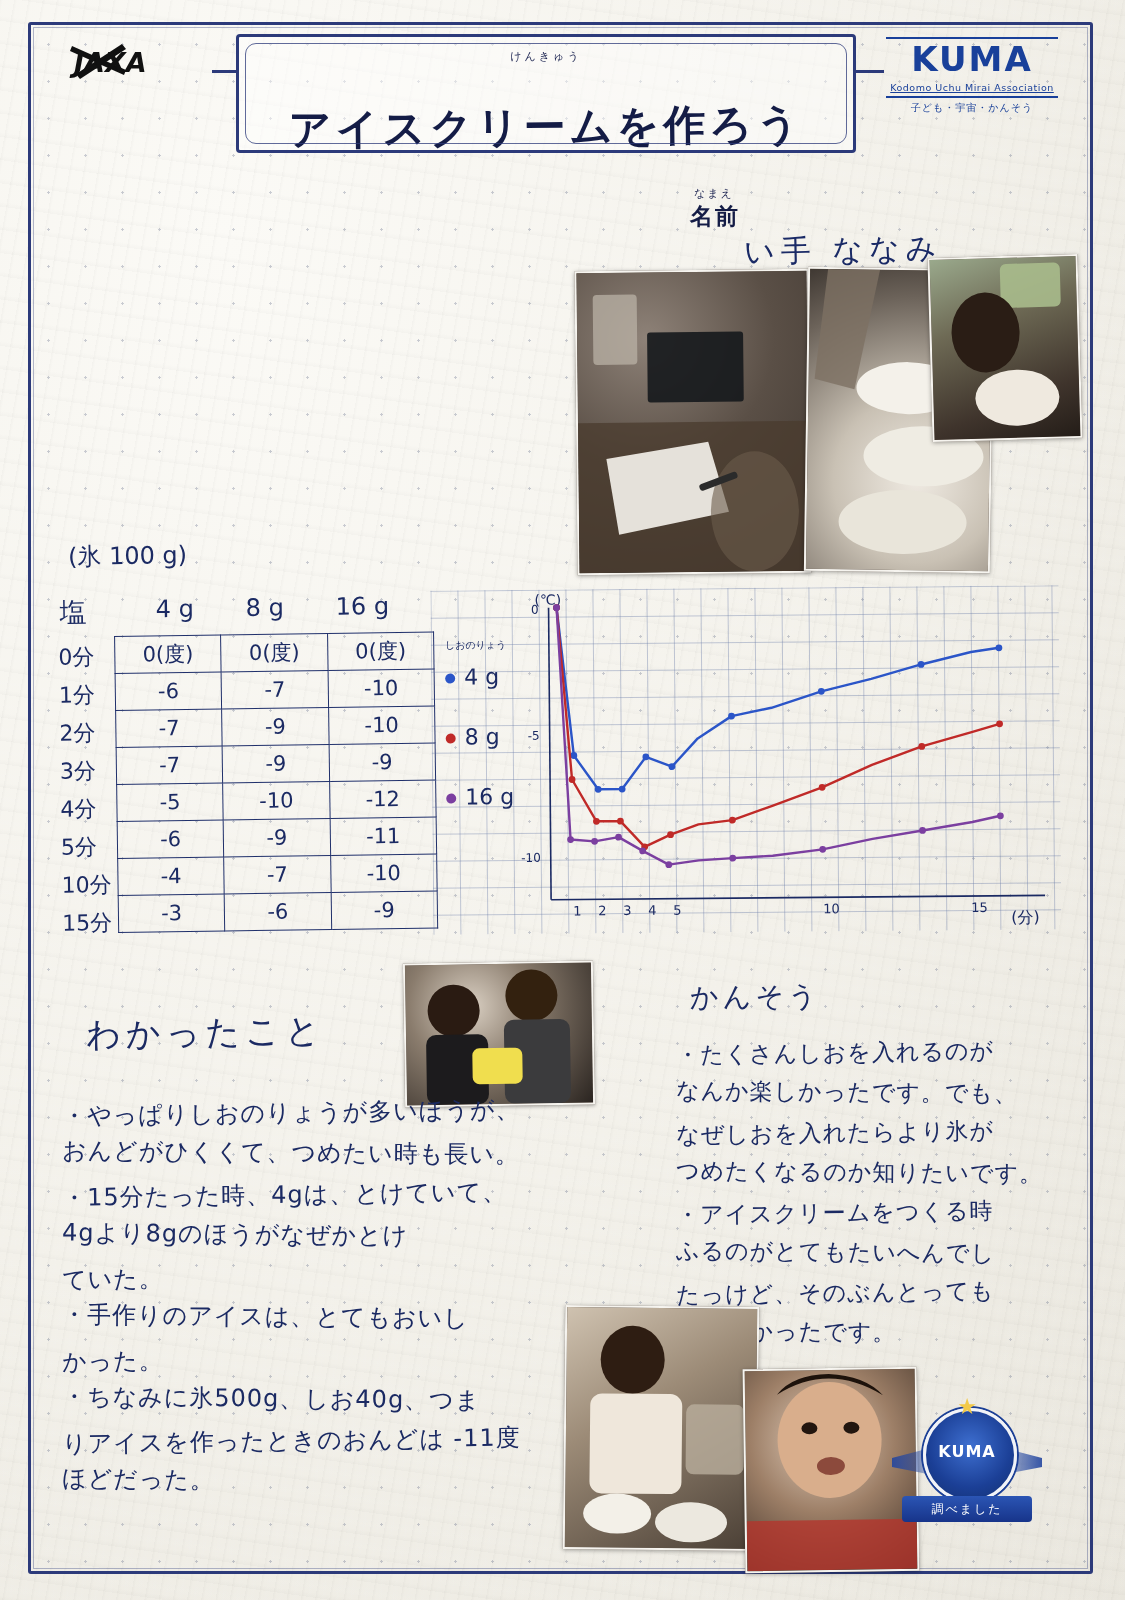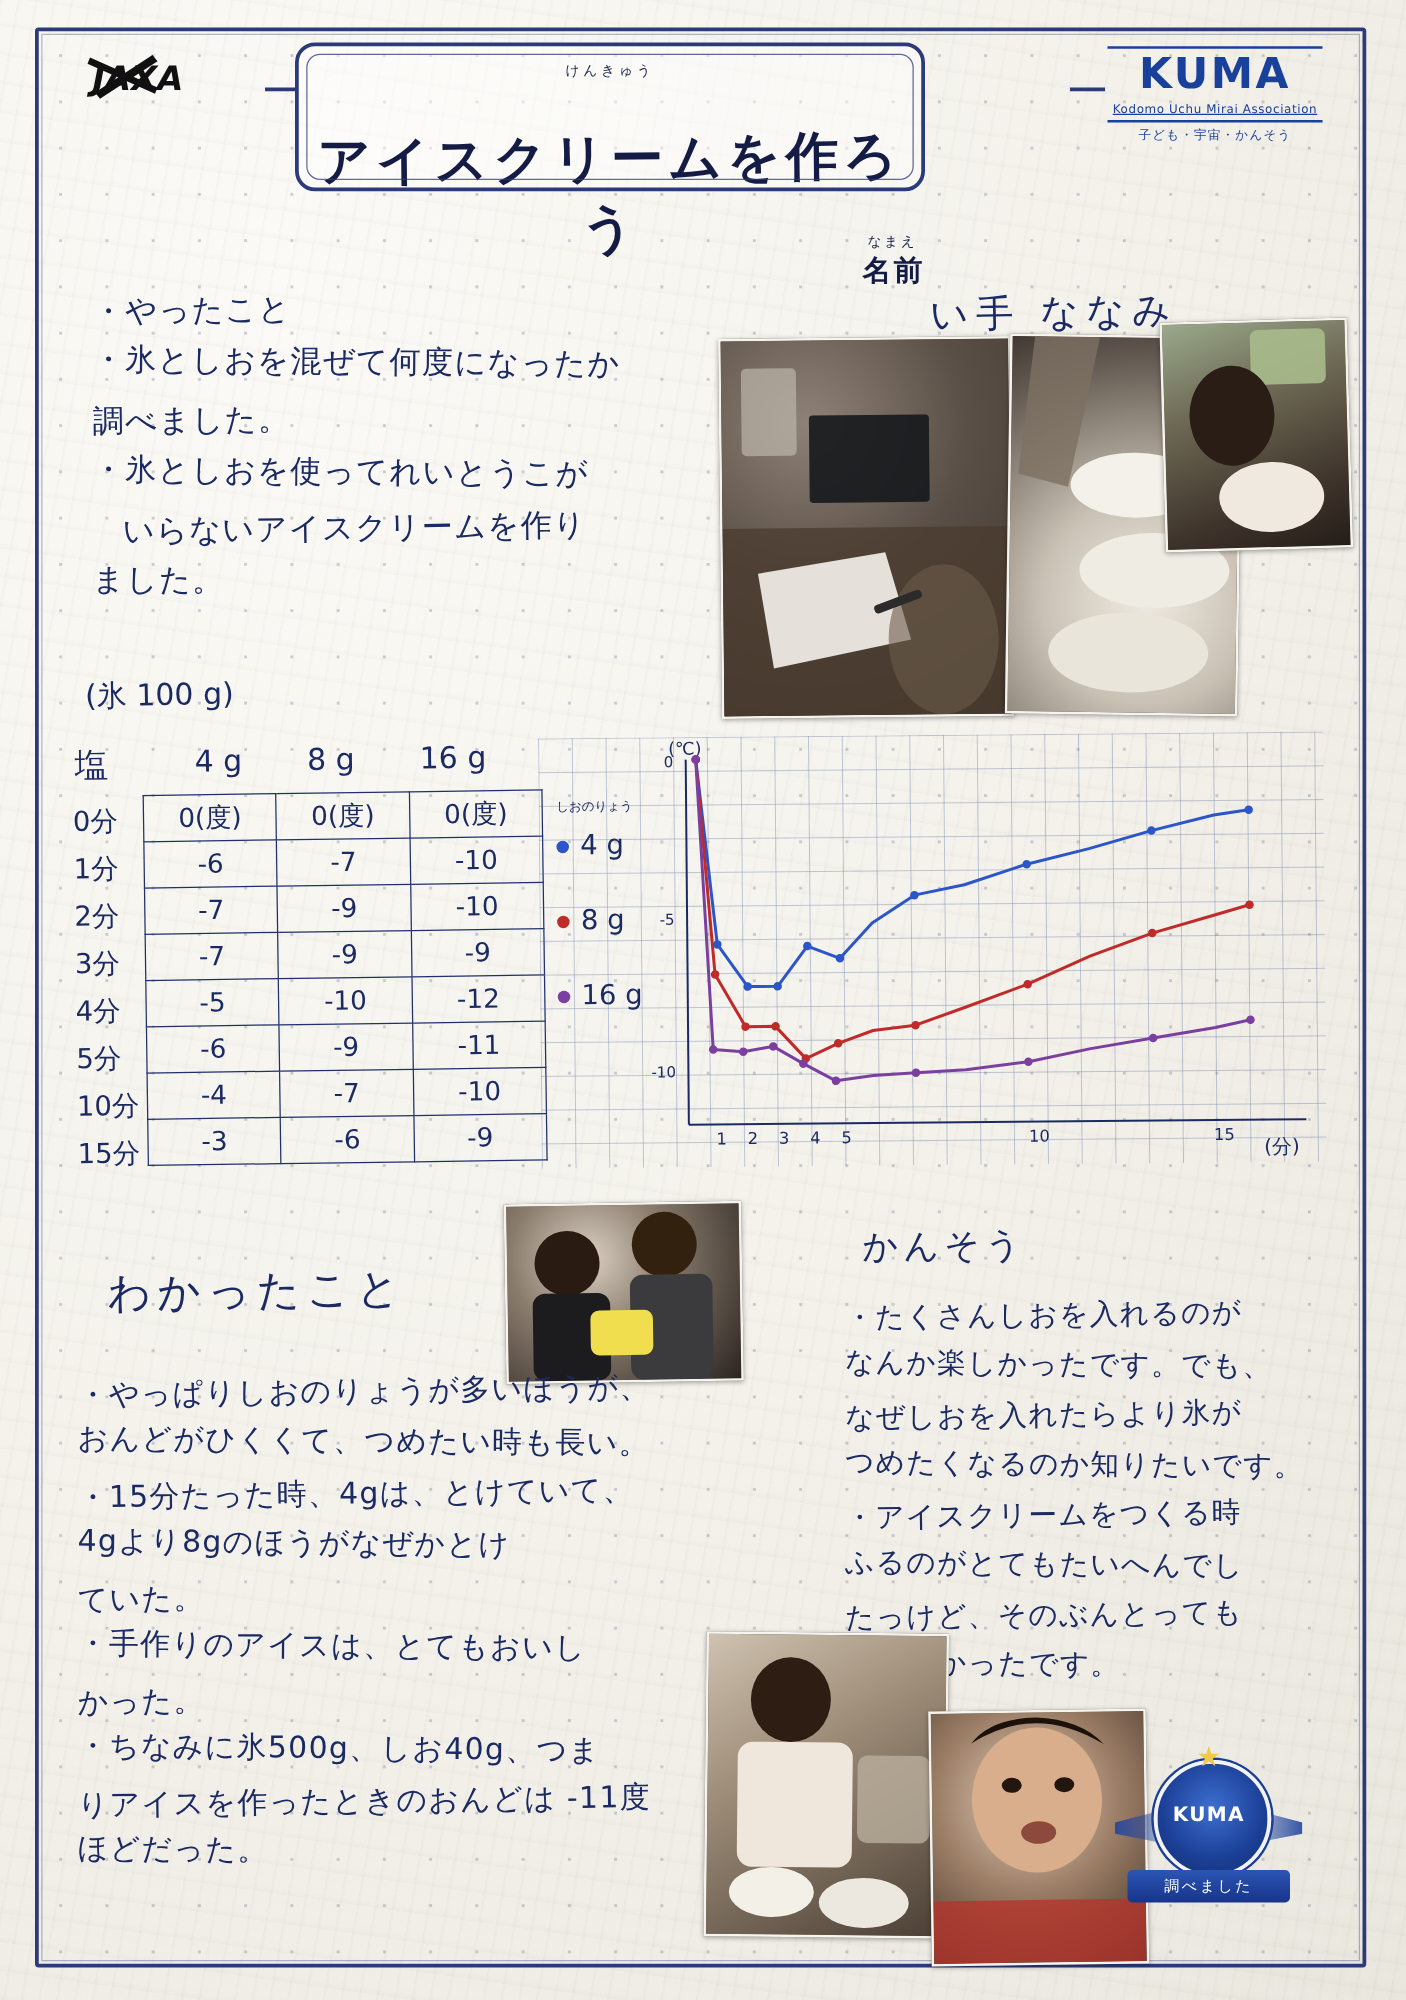--- a/index.html
+++ b/index.html
@@ -61,23 +61,23 @@
 
   
   #jaxa-logo {
     position: absolute;
     left: 66px; top: 40px;
     width: 150px; height: 46px;
   }
   #theme-box {
     position: absolute;
     left: 236px; top: 34px;
-    width: 504px; height: 119px;
+    width: 620px; height: 119px;
     border: 3px solid #2c3a7a;
-    border-radius: 16px;
+    border-radius: 4px;
     box-sizing: border-box;
     background: rgba(255,255,255,0.45);
   }
   #theme-box:after {
     content: "";
     position: absolute;
     left: 6px; top: 6px; right: 6px; bottom: 6px;
     border: 1.5px solid rgba(44,58,122,0.75);
     border-radius: 11px;
   }
@@ -476,28 +476,20 @@
     <div id="kuma-sub2">子ども・宇宙・かんそう</div>
   </div>
 
   <div id="name-block">
     <div id="name-ruby">なまえ</div>
     <div id="name-label">名前</div>
     <div id="name-value" class="hand">い手 ななみ</div>
     <div id="name-underline"></div>
   </div>
 
-  <div id="intro" class="hand">
-    <div class="line l-rot1">・やったこと</div>
-    <div class="line l-rot2">・氷としおを混ぜて何度になったか</div>
-    <div class="line l-rot1">調べました。</div>
-    <div class="line l-rot2">・氷としおを使ってれいとうこが</div>
-    <div class="line l-rot1 l-indent">いらないアイスクリームを作り</div>
-    <div class="line l-rot2">ました。</div>
-  </div>
 
   <div class="photo" id="photo-desk">
     <div class="ph-grad"></div>
     <svg width="230" height="300" viewBox="0 0 230 300" style="position:absolute;left:0;top:0">
       <rect x="16" y="22" width="44" height="70" rx="4" fill="#b9b2a6" opacity="0.75"></rect>
       <rect x="70" y="60" width="96" height="70" rx="3" fill="#15181c" opacity="0.9"></rect>
       <rect x="0" y="150" width="230" height="150" fill="#4a3b2e" opacity="0.75"></rect>
       <polygon points="28,186 130,170 150,240 40,262" fill="#f1eee7" opacity="0.93"></polygon>
       <ellipse cx="176" cy="240" rx="44" ry="60" fill="#6a5b4b" opacity="0.6"></ellipse>
       <rect x="120" y="206" width="40" height="7" rx="3" fill="#2b2b2b" transform="rotate(-20 140 210)"></rect>

